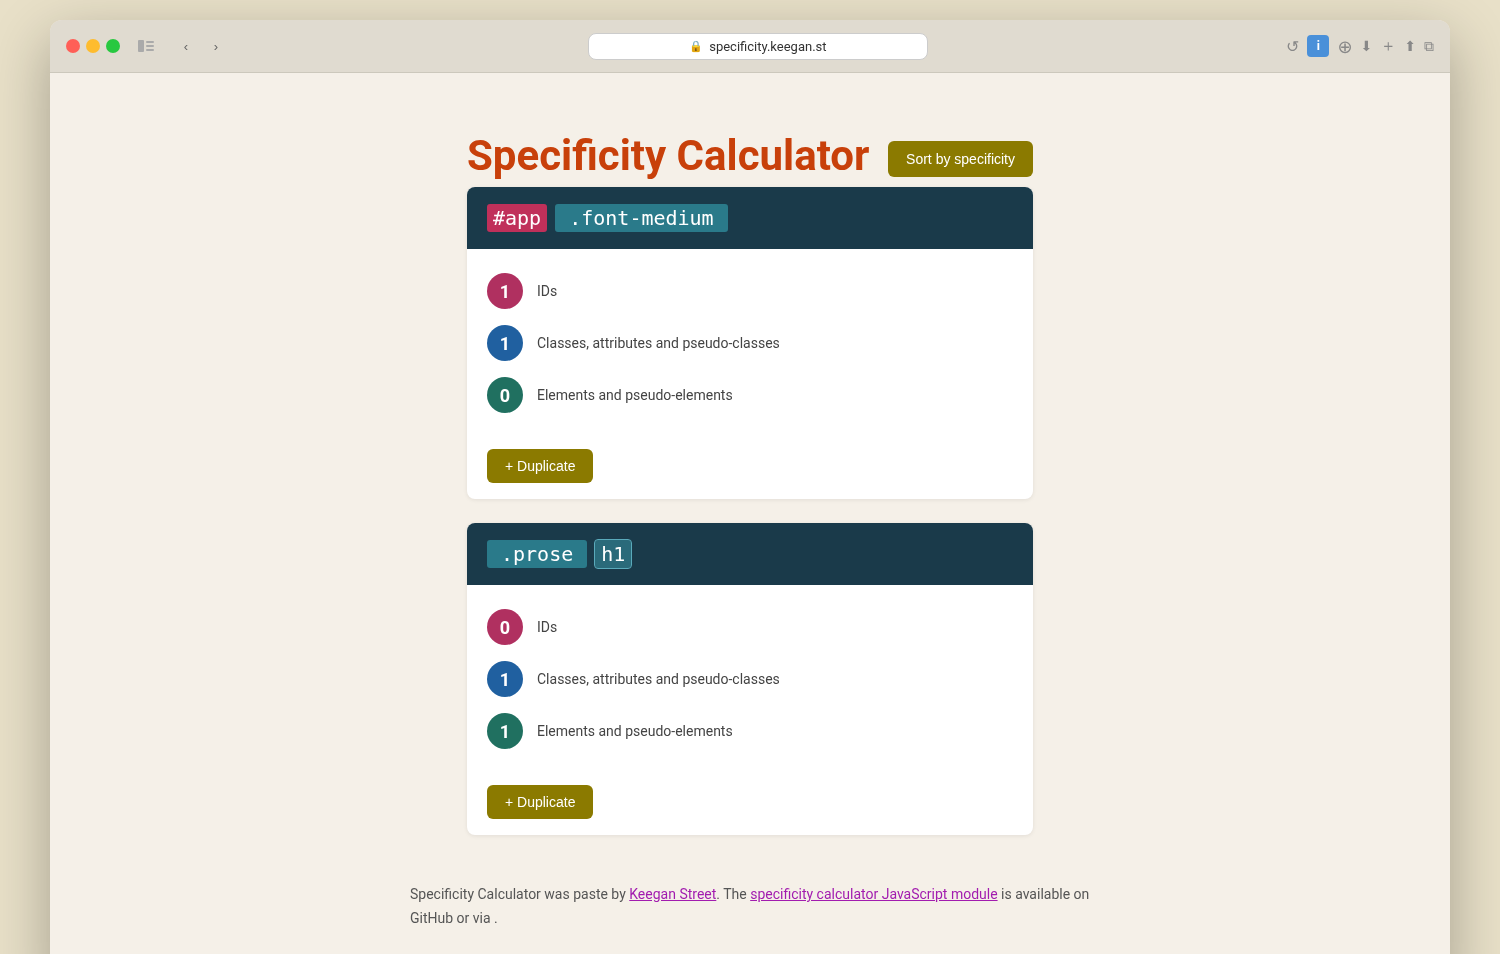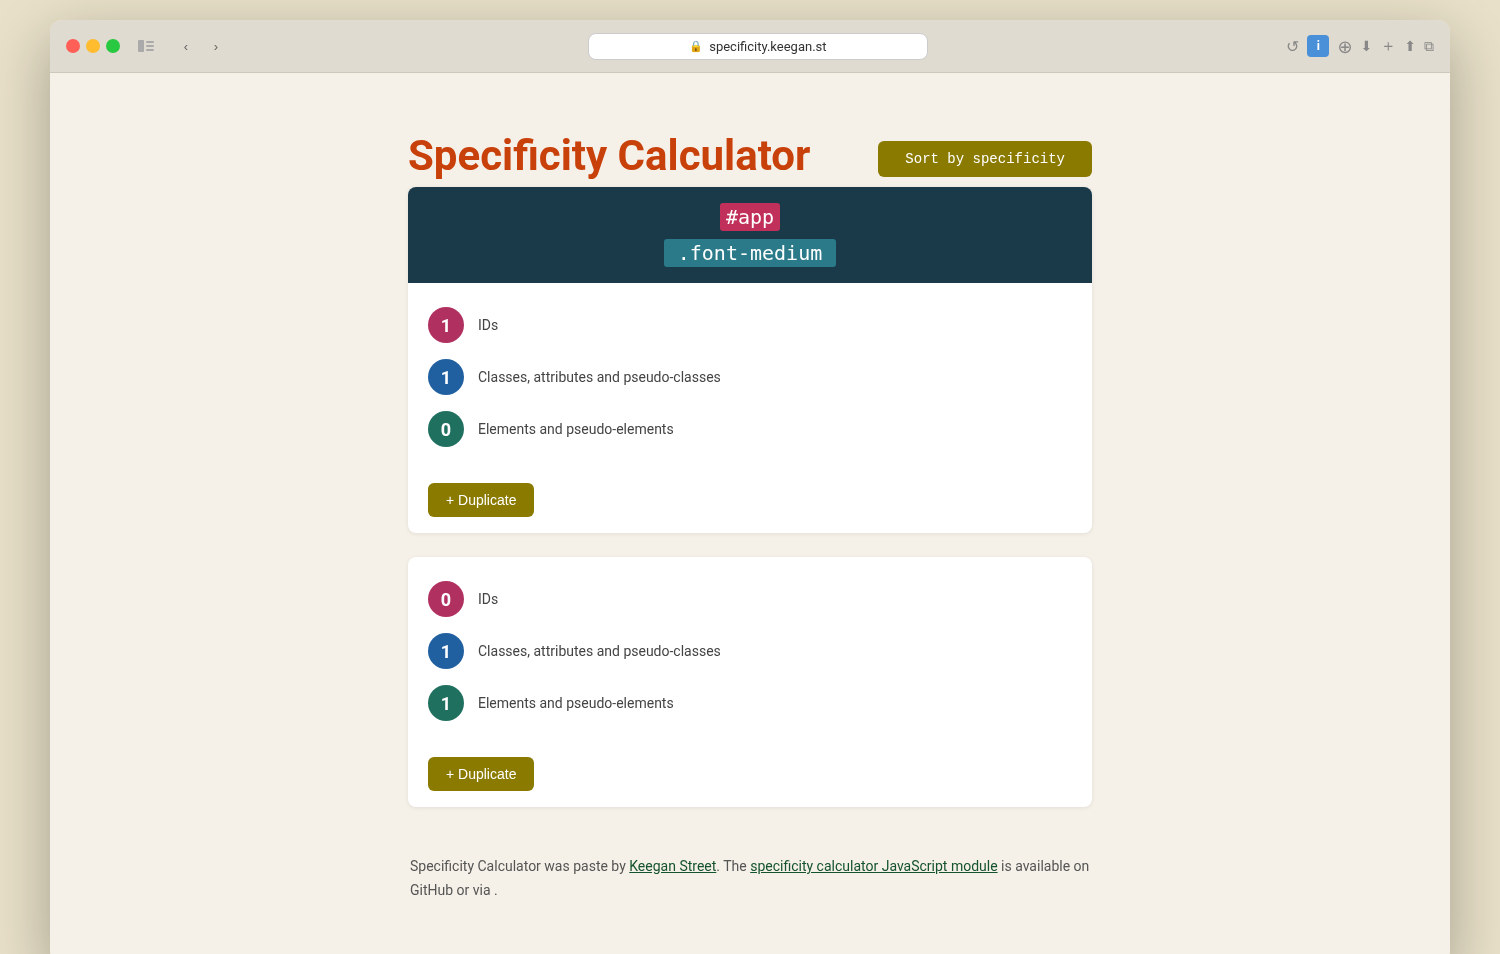--- a/index.html
+++ b/index.html
@@ -108,21 +108,21 @@
     .page-content {
       background: #f5f0e8;
       padding: 60px 40px 60px;
       min-height: 880px;
       display: flex;
       flex-direction: column;
       align-items: center;
     }
 
     .main-container {
-      width: 684px;
+      width: 566px;
     }
 
     .page-header {
       display: flex;
       align-items: flex-start;
       justify-content: space-between;
       margin-bottom: 8px;
     }
 
     .page-title {
@@ -130,27 +130,26 @@
       font-weight: 700;
       color: #c8400a;
       line-height: 1.1;
     }
 
     .sort-btn {
       background: #8b7a00;
       color: white;
       border: none;
       border-radius: 6px;
-      padding: 10px 27px;
+      padding: 10px 18px;
       font-size: 14px;
       cursor: pointer;
       font-weight: 500;
       white-space: nowrap;
       margin-top: 8px;
-      font-family: Liberation Mono, monospace;
     }
 
     .page-subtitle {
       font-size: 15px;
       color: #555;
       margin-bottom: 32px;
       font-style: italic;
     }
 
     .page-subtitle a {
@@ -170,21 +169,20 @@
     .selector-bar {
       background: #1a3a4a;
       padding: 16px 20px;
       font-family: "SF Mono", "Monaco", "Menlo", "Consolas", monospace;
       font-size: 20px;
       color: white;
       display: flex;
       align-items: center;
       gap: 8px;
       min-height: 62px;
-      flex-direction: column;
     }
 
     .selector-token-id {
       background: #c0305a;
       color: white;
       padding: 2px 6px;
       border-radius: 3px;
     }
 
     .selector-token-class {
@@ -254,21 +252,21 @@
     
     .page-footer {
       margin-top: 24px;
       font-size: 14px;
       color: #555;
       line-height: 1.7;
       width: 680px;
     }
 
     .page-footer a {
-      color: #14532d;
+      color: #a21caf;
       text-decoration: underline;
     }
   </style>
 </head>
 <body>
 
 <div class="browser-window">
 
   <div class="browser-toolbar">
     <div class="traffic-lights">
@@ -338,20 +336,24 @@
             </div>
             <span class="specificity-label">Elements and pseudo-elements</span>
           </div>
         </div>
         <div class="card-footer">
           <button class="duplicate-btn">+ Duplicate</button>
         </div>
       </div>
 
       <div class="calc-card">
+        <div class="selector-bar">
+          <span class="selector-token-class">.prose</span>
+          <span class="selector-token-element">h1</span>
+        </div>
         <div class="specificity-rows">
           <div class="specificity-row">
             <div class="badge badge-ids">
               <span>0</span>
             </div>
             <span class="specificity-label">IDs</span>
           </div>
           <div class="specificity-row">
             <div class="badge badge-classes">
               <span>1</span>

